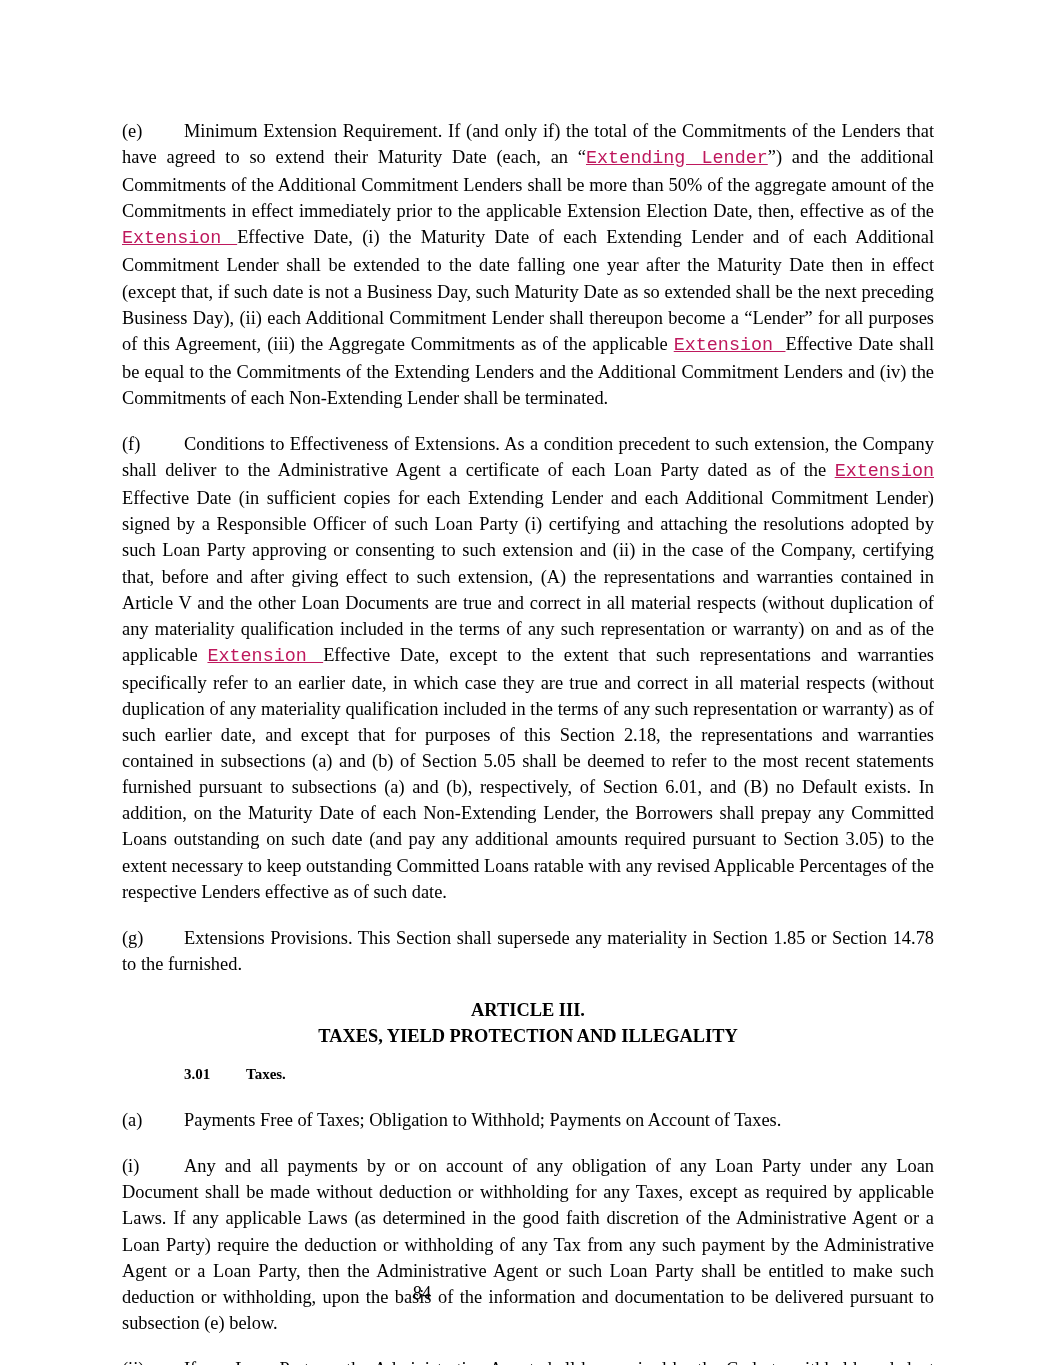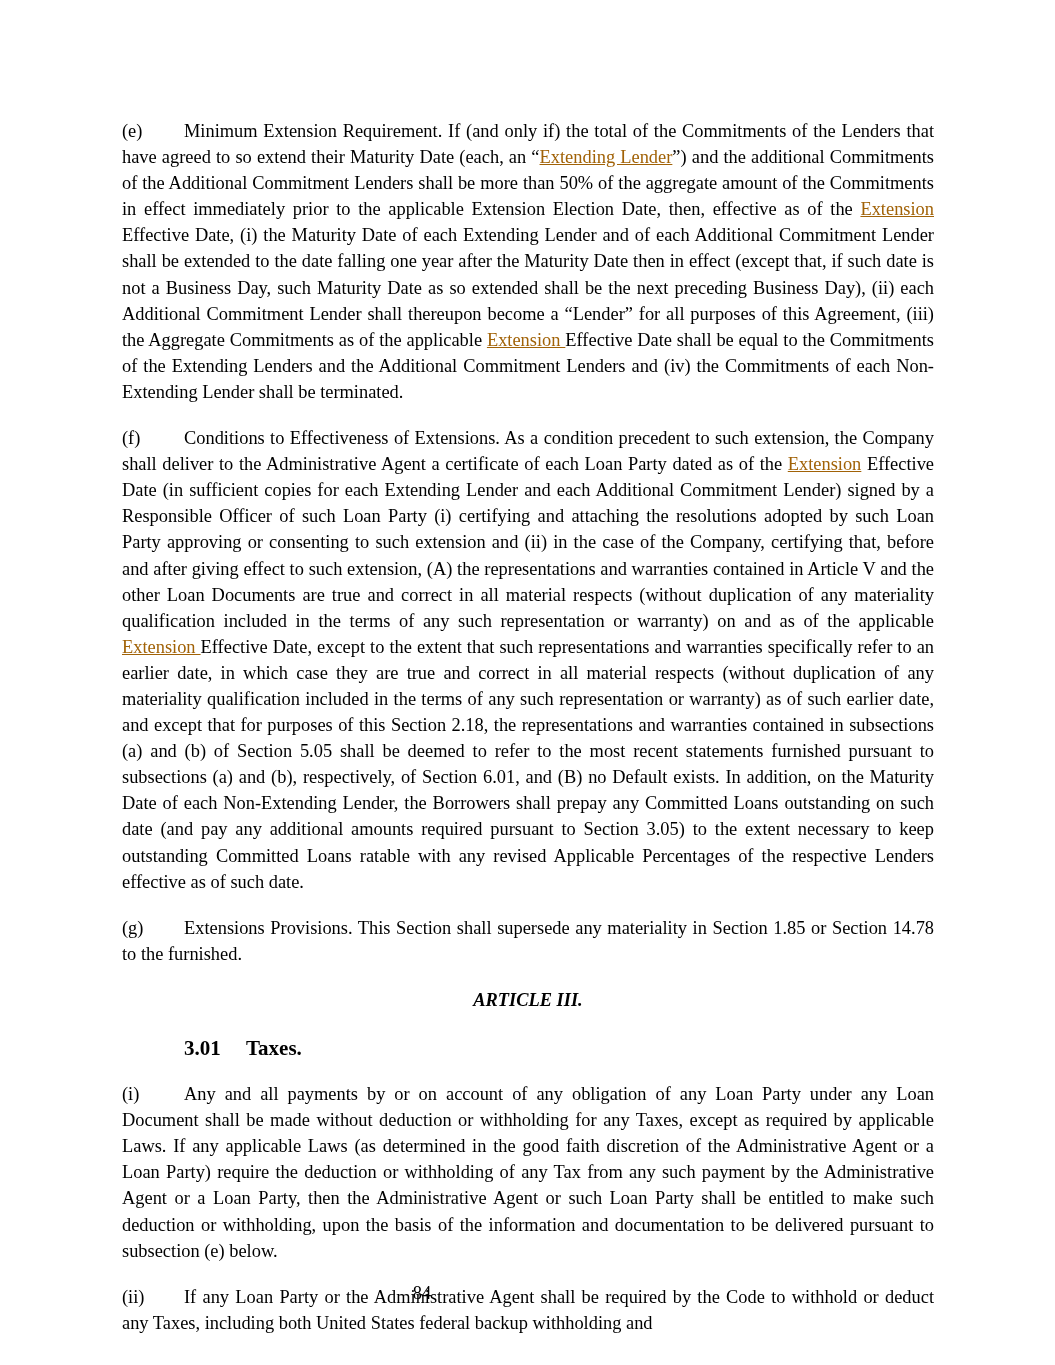--- a/index.html
+++ b/index.html
@@ -30,37 +30,37 @@
     text-justify: inter-word;
     hyphens: none;
   }
   .indent-label {
     display: inline-block;
     width: 62px;
   }
   .u {
   }
   .link {
-    color: #a16207;
+    color: #be185d;
     text-decoration: underline;
+    font-family: Liberation Mono, monospace;
   }
   .article-head {
     margin: 0;
     font-size: 18.4px;
     line-height: 26.1px;
     text-align: center;
     font-weight: bold;
   }
   .article-block {
-    margin: 0 0 22px 0;
-    font-style: italic;
+    margin: 0 0 12px 0;
   }
   .section-head {
     margin: 0 0 20px 0;
-    font-size: 21px;
+    font-size: 15px;
     line-height: 26.1px;
     font-weight: bold;
   }
   .section-head .num {
     display: inline-block;
     width: 62px;
     margin-left: 62px;
   }
   .lettered {
     margin: 0 0 20px 0;
@@ -95,26 +95,30 @@
     <p class="para">
       <span class="indent-label">(f)</span><span class="u">Conditions to Effectiveness of Extensions</span><span>. As a condition precedent to such extension, the Company shall deliver to the Administrative Agent a certificate of each Loan Party dated as of the </span><span class="link">Extension</span><span> Effective Date (in sufficient copies for each Extending Lender and each Additional Commitment Lender) signed by a Responsible Officer of such Loan Party (i) certifying and attaching the resolutions adopted by such Loan Party approving or consenting to such extension and (ii) in the case of the Company, certifying that, before and after giving effect to such extension, (A) the representations and warranties contained in </span><span class="u">Article V</span><span> and the other Loan Documents are true and correct in all material respects (without duplication of any materiality qualification included in the terms of any such representation or warranty) on and as of the applicable </span><span class="link">Extension </span><span>Effective Date, except to the extent that such representations and warranties specifically refer to an earlier date, in which case they are true and correct in all material respects (without duplication of any materiality qualification included in the terms of any such representation or warranty) as of such earlier date, and except that for purposes of this </span><span class="u">Section 2.18</span><span>, the representations and warranties contained in subsections (a) and (b) of </span><span class="u">Section 5.05</span><span> shall be deemed to refer to the most recent statements furnished pursuant to subsections (a) and (b), respectively, of </span><span class="u">Section 6.01</span><span>, and (B) no Default exists. In addition, on the Maturity Date of each Non-Extending Lender, the Borrowers shall prepay any Committed Loans outstanding on such date (and pay any additional amounts required pursuant to </span><span class="u">Section 3.05</span><span>) to the extent necessary to keep outstanding Committed Loans ratable with any revised Applicable Percentages of the respective Lenders effective as of such date.</span>
     </p>
 
     <p class="para">
       <span class="indent-label">(g)</span><span class="u">Extensions Provisions</span><span>. This Section shall supersede any materiality in </span><span class="u">Section 1.85</span><span> or </span><span class="u">Section 14.78</span><span> to the furnished.</span>
     </p>
 
     <div class="article-block">
       <div class="article-head">ARTICLE III.</div>
+      <div class="article-head">TAXES, YIELD PROTECTION AND ILLEGALITY</div>
     </div>
 
     <p class="section-head">
       <span class="num">3.01</span><span>Taxes.</span>
     </p>
 
+    <p class="lettered">
+      <span class="lab">(a)</span><span class="u">Payments Free of Taxes; Obligation to Withhold; Payments on Account of Taxes</span><span>.</span>
+    </p>
 
     <p class="para">
       <span class="indent-label">(i)</span><span>Any and all payments by or on account of any obligation of any Loan Party under any Loan Document shall be made without deduction or withholding for any Taxes, except as required by applicable Laws. If any applicable Laws (as determined in the good faith discretion of the Administrative Agent or a Loan Party) require the deduction or withholding of any Tax from any such payment by the Administrative Agent or a Loan Party, then the Administrative Agent or such Loan Party shall be entitled to make such deduction or withholding, upon the basis of the information and documentation to be delivered pursuant to </span><span class="u">subsection (e)</span><span> below.</span>
     </p>
 
     <p class="para">
       <span class="indent-label">(ii)</span><span>If any Loan Party or the Administrative Agent shall be required by the Code to withhold or deduct any Taxes, including both United States federal backup withholding and</span>
     </p>
 
   </div>

